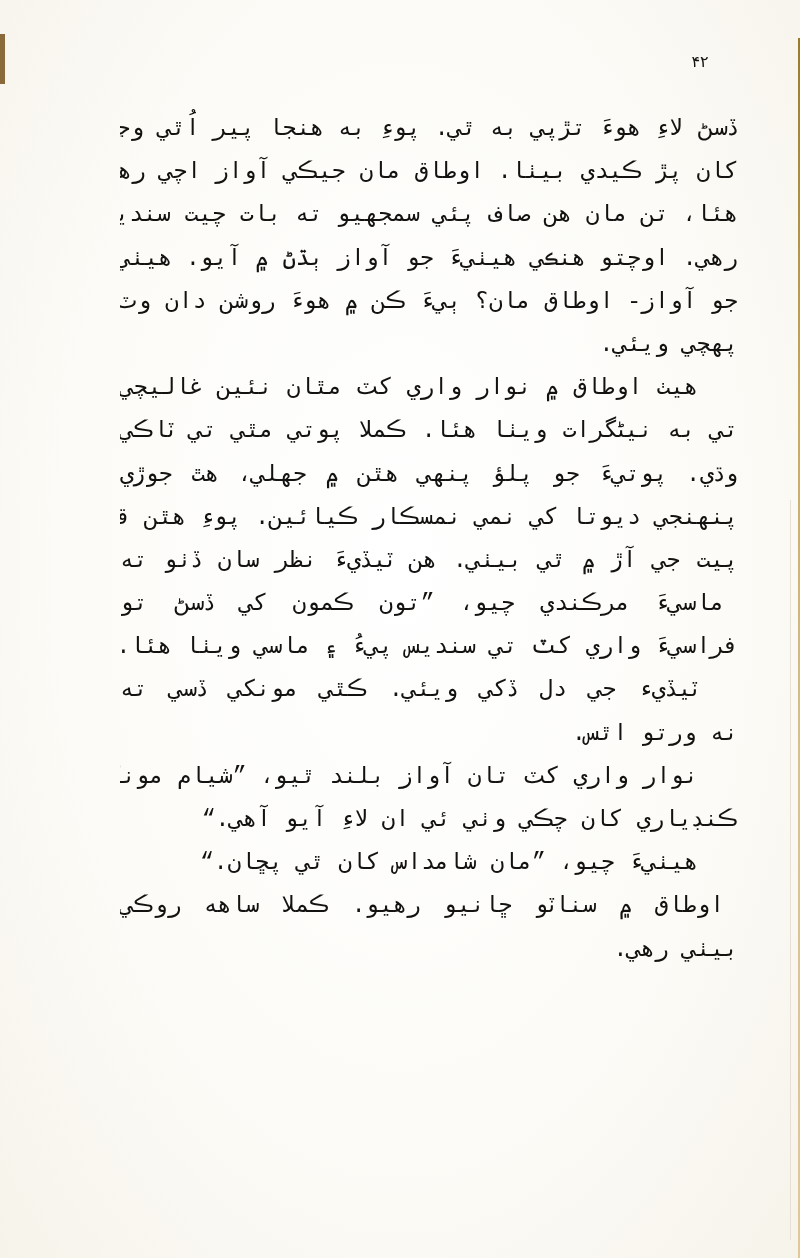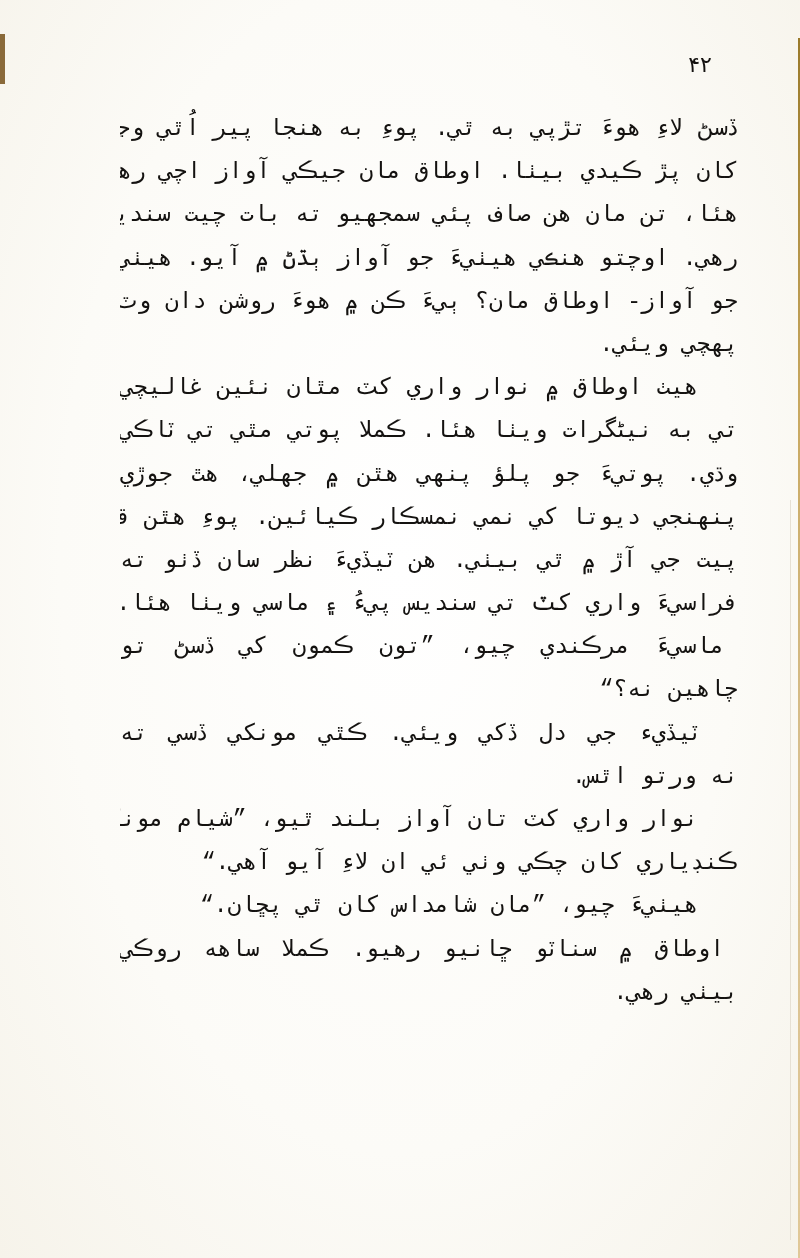--- a/index.html
+++ b/index.html
@@ -37,21 +37,21 @@
       position: absolute;
       left: 790px; top: 500px;
       width: 1px; height: 740px;
       background: #e6e0d4;
     }
     .page-number {
       position: absolute;
       left: 680px; top: 52px;
       width: 40px;
       text-align: center;
-      font-size: 22px;
+      font-size: 16px;
       direction: rtl;
     }
     .text-block {
       position: absolute;
       left: 120px;
       top: 108px;
       width: 618px;
       direction: rtl;
       font-family: Liberation Mono, monospace;
       font-size: 23px;
@@ -86,24 +86,23 @@
     <span class="line">هئا، تن مان هن صاف پئي سمجهيو ته بات چيت سنديس</span>
     <span class="line">رهي. اوچتو هنڪي هيٺيءَ جو آواز ٻڌڻ ۾ آيو. هيٺيءَ</span>
     <span class="line">جو آواز- اوطاق مان؟ ٻيءَ ڪن ۾ هوءَ روشن دان وٽ</span>
     <span class="line short">پهچي ويئي.</span>
 
     <span class="line indent">هيٺ اوطاق ۾ نوار واري کٽ مٿان نئين غاليچي</span>
     <span class="line">تي به نيڻگرات ويٺا هئا. ڪملا پوتي مٿي تي ٽاڪي</span>
     <span class="line">وڌي. پوتيءَ جو پلؤ پنهي هٿن ۾ جهلي، هٿ جوڙي</span>
     <span class="line">پنهنجي ديوتا کي نمي نمسڪار ڪيائين. پوءِ هٿن قدر</span>
     <span class="line">پيت جي آڙ ۾ ٿي بيٺي. هن ٽيڏيءَ نظر سان ڏٺو ته</span>
+    <span class="line indent-small">ماسيءَ مرڪندي چيو، ”تون ڪمون کي ڏسڻ تو</span>
+
     <span class="line">فراسيءَ واري کٽ تي سنديس پيءُ ۽ ماسي ويٺا هئا.</span>
-
-    <span class="line indent-small">ماسيءَ مرڪندي چيو، ”تون ڪمون کي ڏسڻ تو</span>
-    <span class="line short">چاهين نه؟“</span>
 
     <span class="line indent">ٽيڏيء جي دل ڏکي ويئي. ڪٿي مونکي ڏسي ته</span>
     <span class="line short">نه ورتو اٿس.</span>
 
     <span class="line indent">نوار واري کٽ تان آواز بلند ٿيو، ”شيام مونکي</span>
     <span class="line short">ڪنڊياري کان چڪي وٺي ئي ان لاءِ آيو آهي.“</span>
 
     <span class="line indent short">هيٺيءَ چيو، ”مان شامداس کان ٿي پڇان.“</span>
 
     <span class="line indent-small">اوطاق ۾ سناٽو ڇانيو رهيو. ڪملا ساهه روڪي</span>

